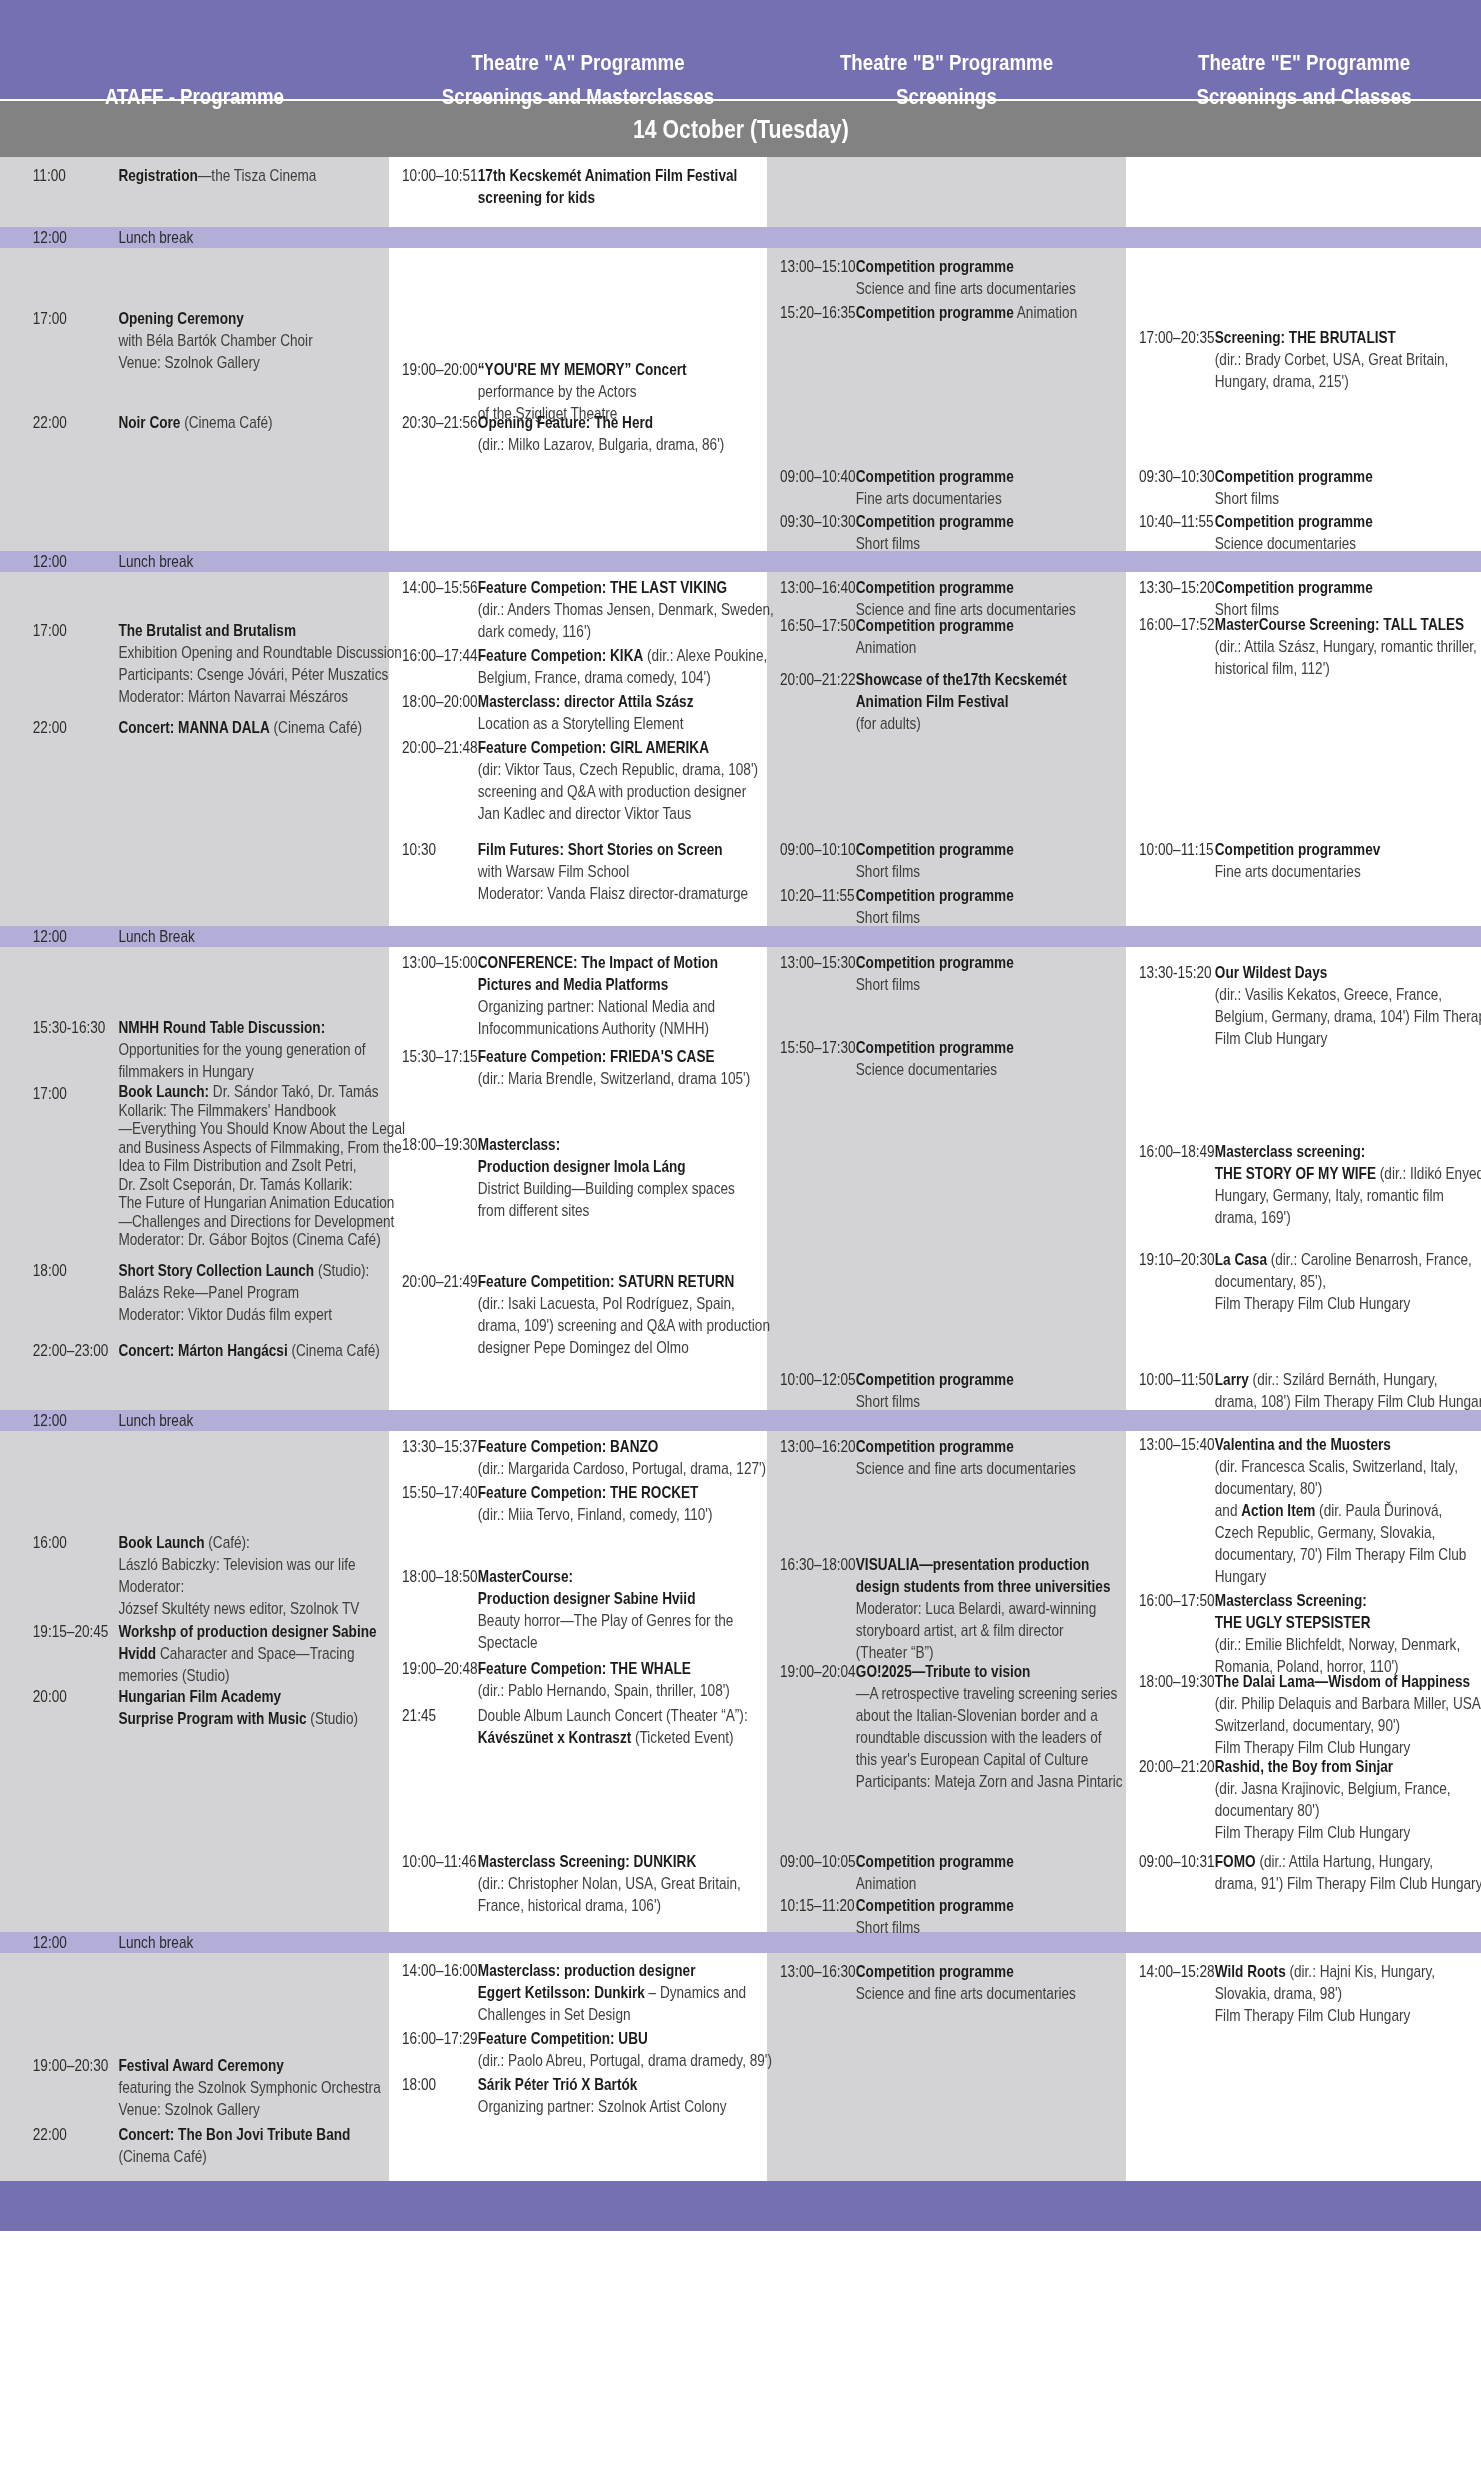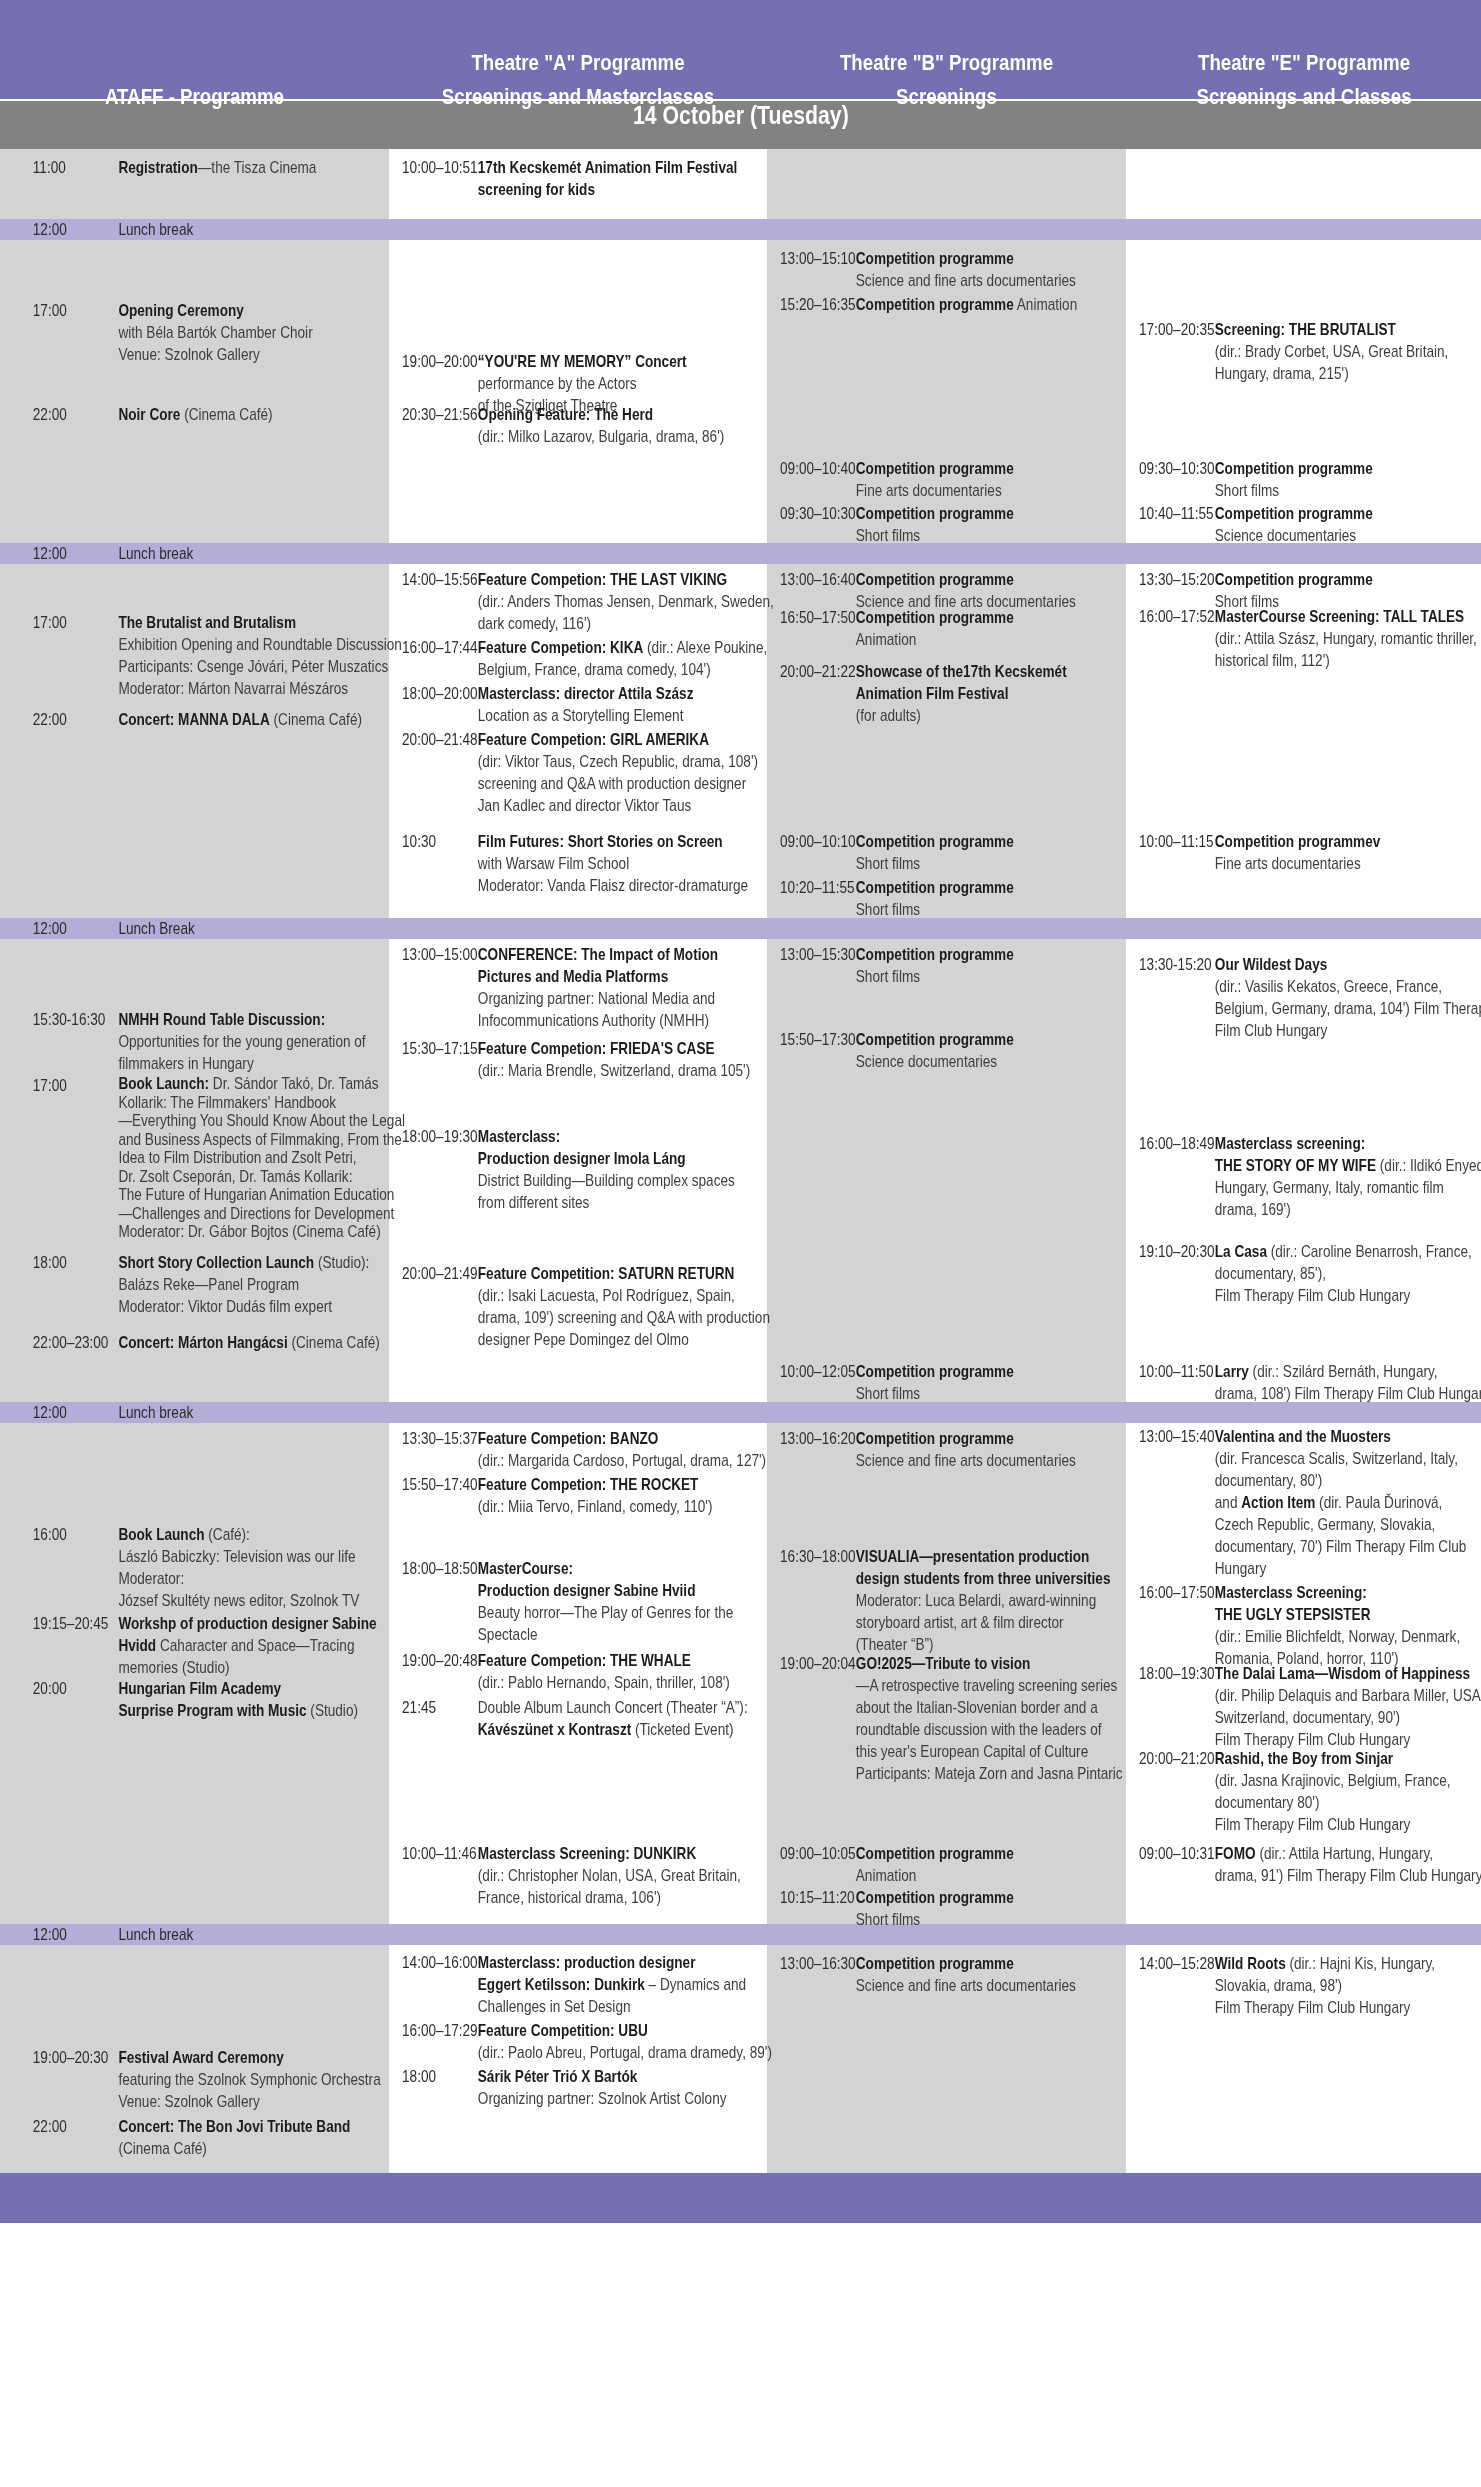--- a/index.html
+++ b/index.html
@@ -8,21 +8,21 @@
     font-family:"Liberation Sans", sans-serif;
   }
   
   .header{position:relative;height:99px;background:#7470b1}
   .hcell{position:absolute;top:0;height:114px;color:#fff;text-align:center;
          display:flex;flex-direction:column;justify-content:flex-end;padding-top:18px;box-sizing:border-box}
   .hcell .t,.hcell .s{font-weight:700;font-size:22px;line-height:34px;transform:scaleX(.85);transform-origin:center top;white-space:nowrap}
   .hc0{left:0;width:389px}.hc1{left:389px;width:378px}.hc2{left:767px;width:359px}.hc3{left:1126px;width:356px}
   .gap{height:2.2px;background:#fff}
   
-  .date-bar{height:48px;background:#828282;color:#fff;display:flex;justify-content:center}
+  .date-bar{height:56px;background:#828282;color:#fff;display:flex;align-items:center;justify-content:center}
   .date-bar span{font-weight:700;font-size:25px;transform:scaleX(.85);white-space:nowrap}
   
   .day{position:relative;overflow:hidden}
   .colbg{position:absolute;top:0;bottom:0;background:#d3d3d5}
   .colbg.g0{left:0;width:389px}
   .colbg.g1{left:767px;width:359px}
   .lunch{position:absolute;left:0;right:0;height:21px;background:#b3aed8}
   .lunch .inner{display:flex;transform:scaleX(.8);transform-origin:left center;align-items:center;height:21px}
   .lunch .ltm{width:107px;padding-left:41px;font-size:17px;color:#2b2b2b;white-space:nowrap}
   .lunch .ltx{font-size:17px;color:#2b2b2b;white-space:nowrap}

